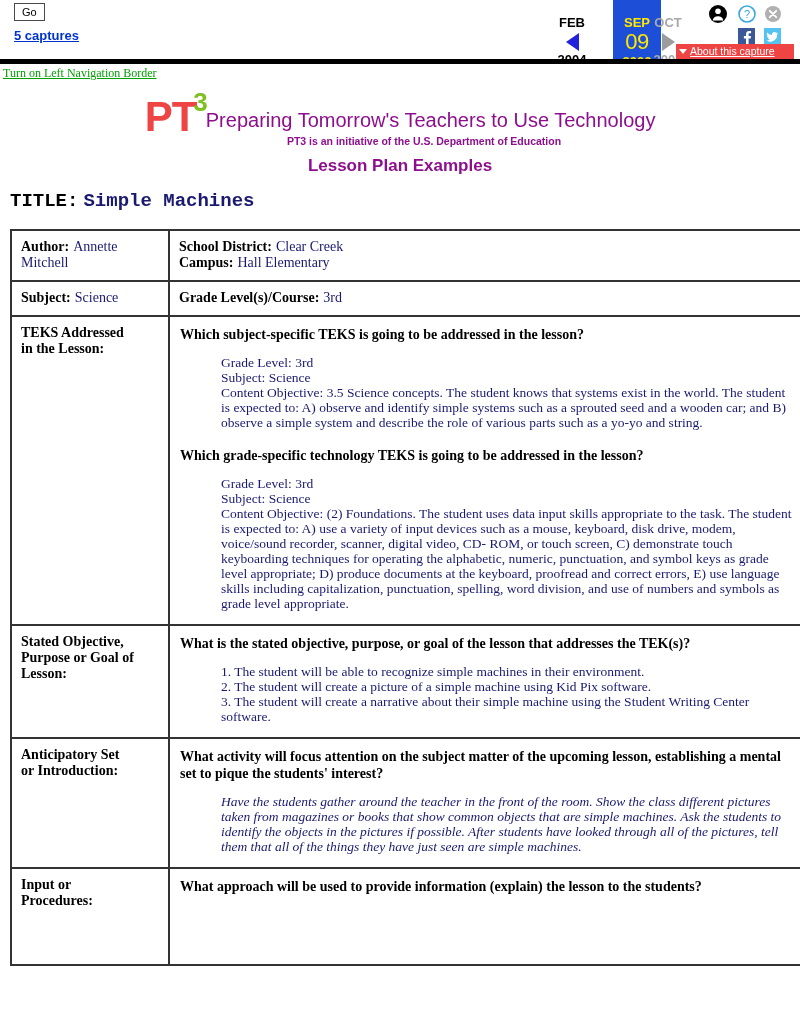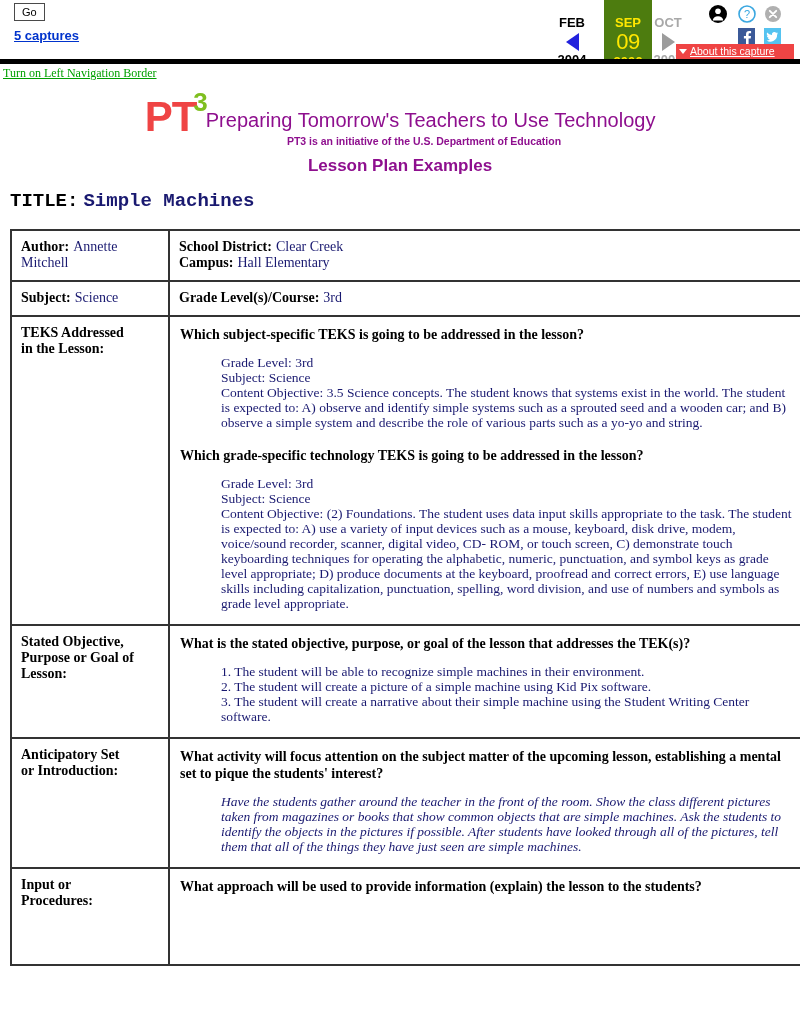--- a/index.html
+++ b/index.html
@@ -93,21 +93,21 @@
     font-family: "Liberation Sans", "DejaVu Sans", sans-serif;
   }
   .wb-col {
     position: absolute;
     top: 0;
     width: 48px;
     height: 59px;
     text-align: center;
   }
   .wb-col.prev { left: 0px; color: #000; }
-  .wb-col.cur  { left: 56px; background: #4d7c0f; color: #ffe700; }
+  .wb-col.cur  { left: 65px; background: #1d4ed8; color: #ffe700; }
   .wb-col.next { left: 96px; color: #a8a8a8; }
   .wb-mon {
     font-size: 13px;
     font-weight: bold;
     line-height: 15px;
     padding-top: 15px;
   }
   .wb-day {
     font-size: 22px;
     font-weight: normal;

